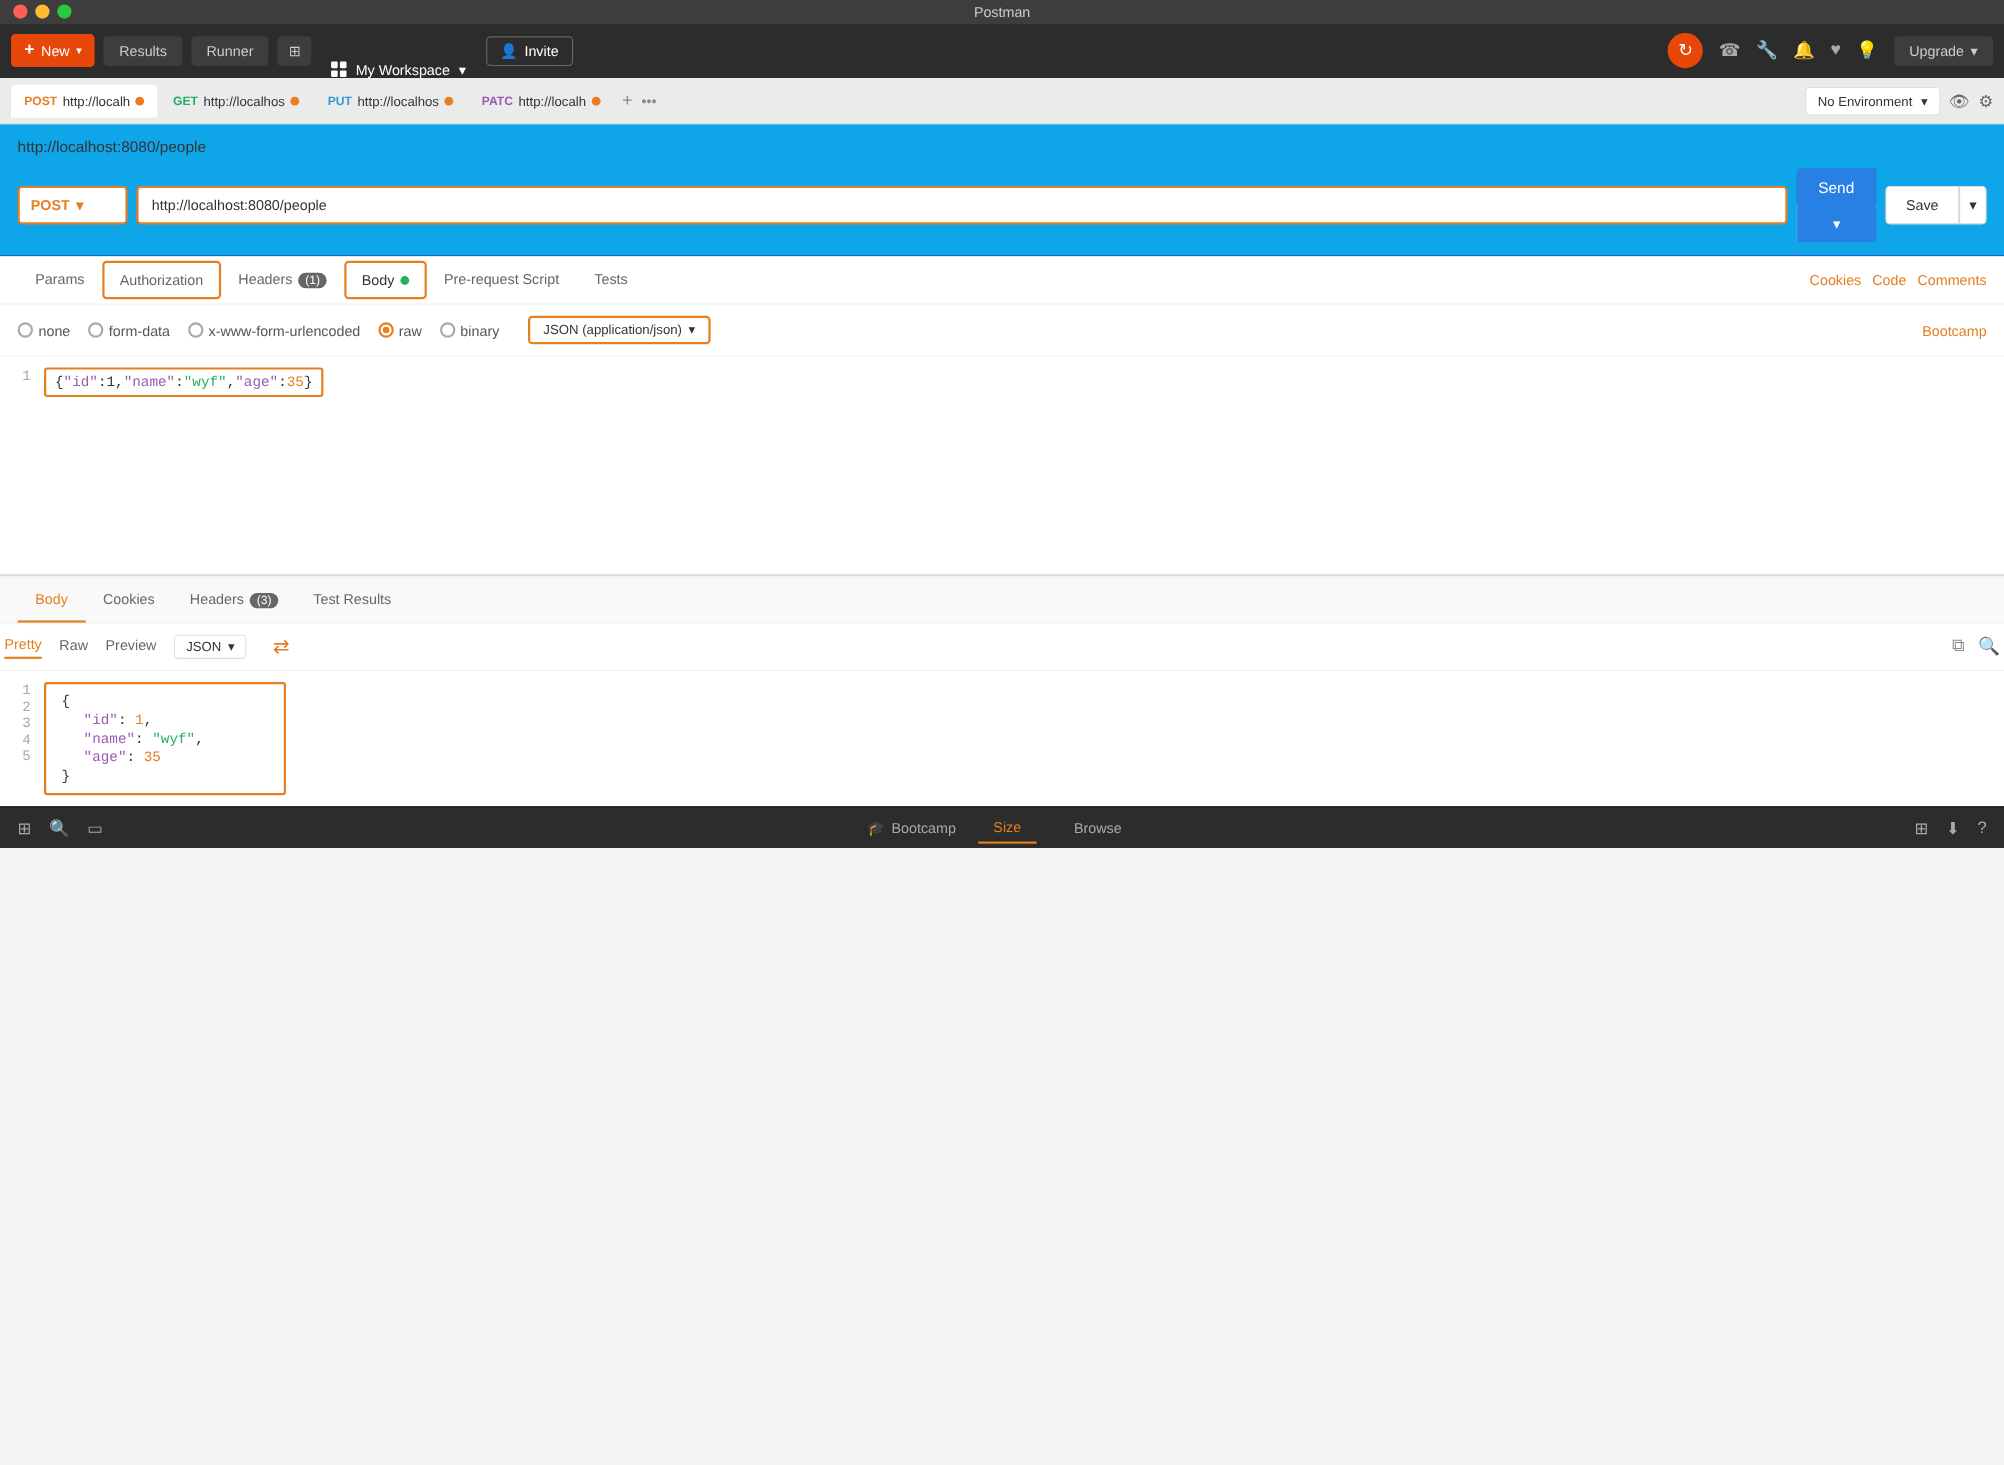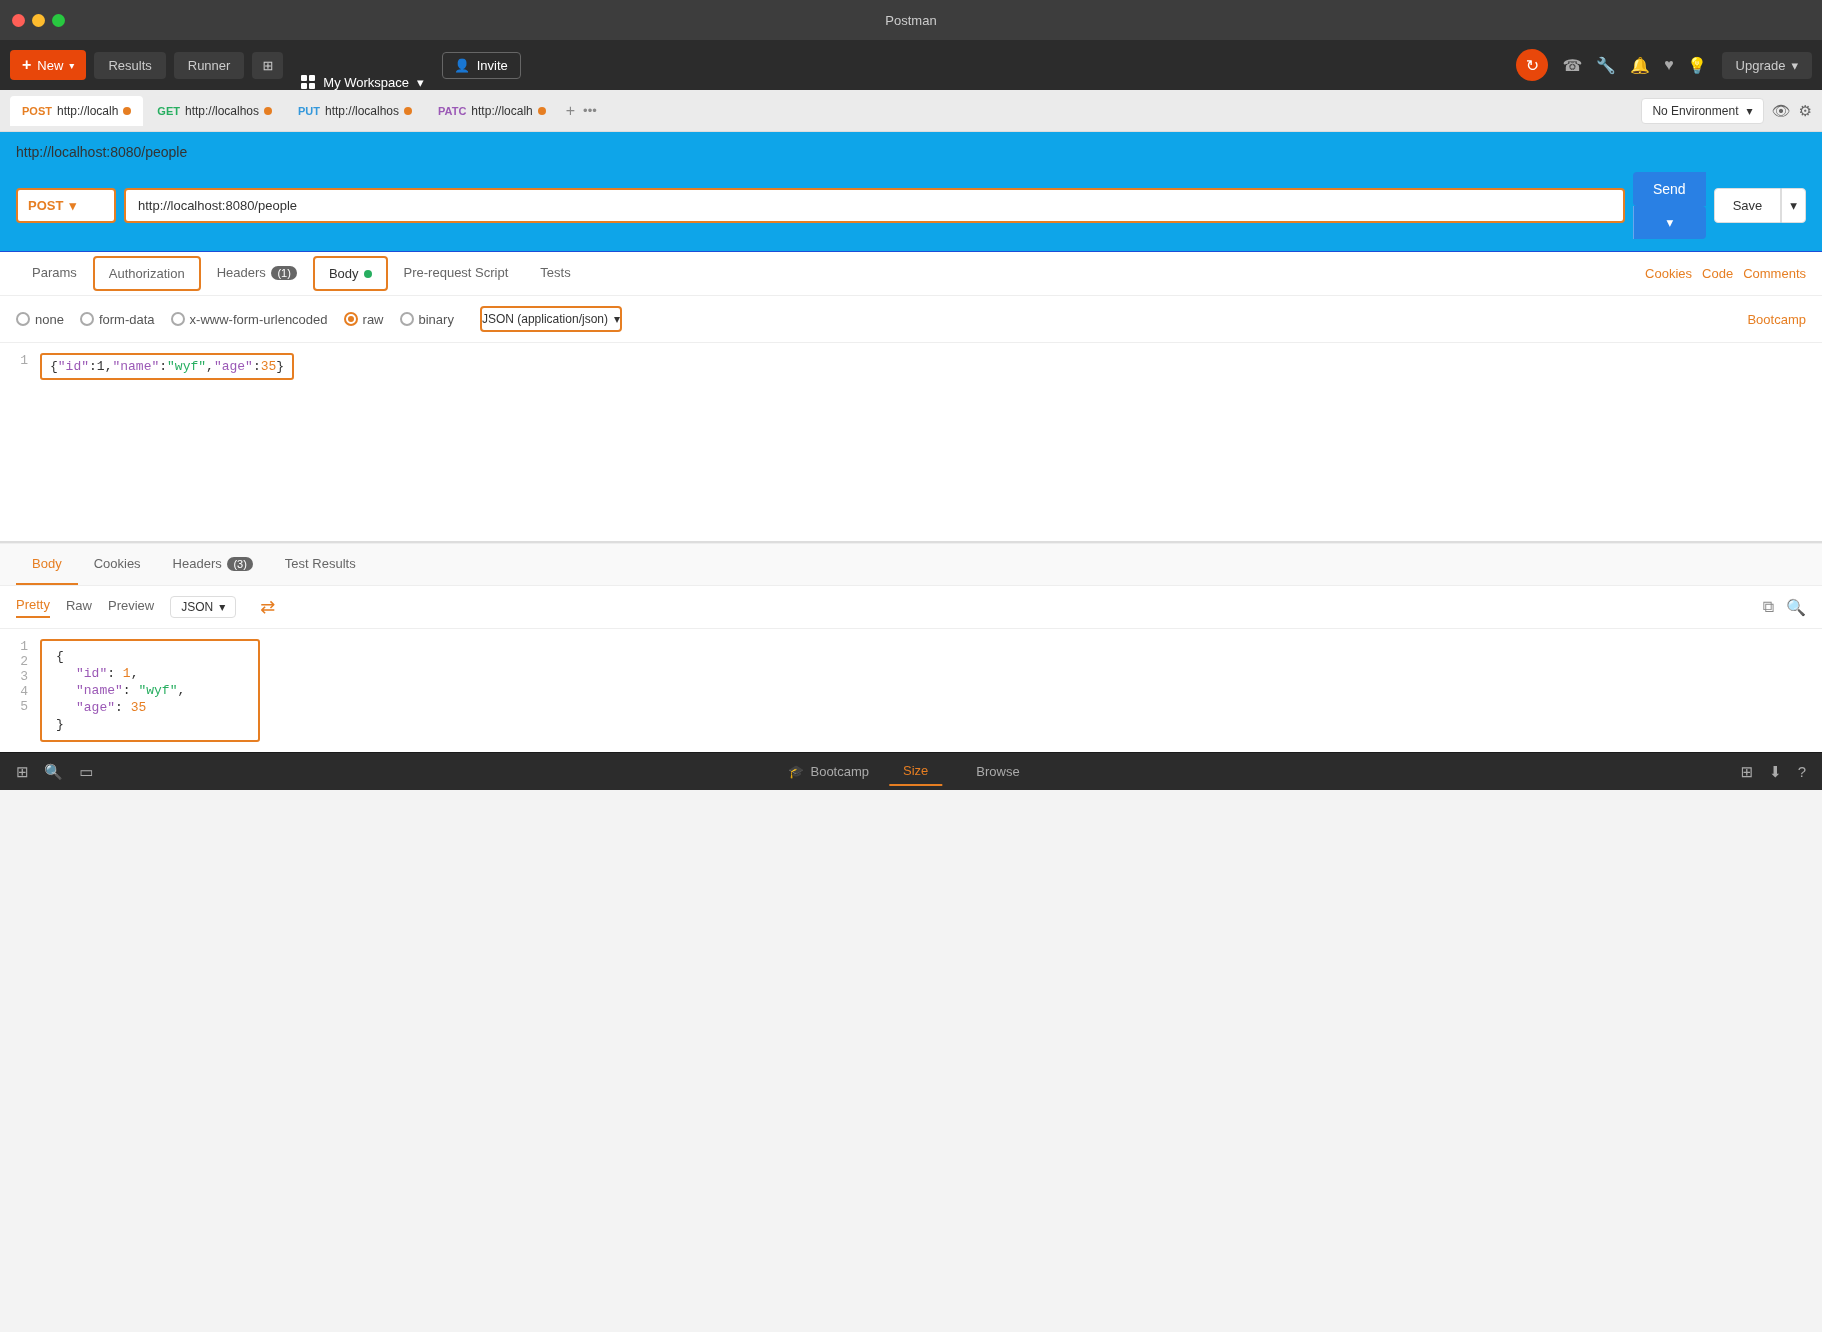--- a/index.html
+++ b/index.html
@@ -1,19 +1,19 @@
 <!DOCTYPE html>
 <html><head>
   <meta charset="utf-8">
   <style>
     * { box-sizing: border-box; margin: 0; padding: 0; }
     body { font-family: -apple-system, BlinkMacSystemFont, 'Segoe UI', sans-serif; background: #f3f3f3; font-size: 13px; color: #333; }
 
     
-    .titlebar { background: #3d3d3d; display: flex; align-items: center; justify-content: center; height: 40px; position: relative; }
+    .titlebar { background: #3d3d3d; display: flex; align-items: center; justify-content: center; height: 21px; position: relative; }
     .titlebar-buttons { position: absolute; left: 12px; display: flex; gap: 7px; align-items: center; }
     .titlebar-btn { width: 13px; height: 13px; border-radius: 50%; border: none; cursor: pointer; }
     .btn-close { background: #ff5f57; }
     .btn-min { background: #febc2e; }
     .btn-max { background: #28c840; }
     .titlebar-title { color: #ccc; font-size: 13px; }
 
     
     .topnav { background: #2c2c2c; display: flex; align-items: center; padding: 0 10px; height: 50px; gap: 8px; }
     .btn-new { background: #e8470a; color: white; border: none; border-radius: 4px; padding: 6px 12px; font-size: 13px; cursor: pointer; display: flex; align-items: center; gap: 6px; font-weight: 500; }
@@ -65,21 +65,21 @@
     .req-tab-right { margin-left: auto; display: flex; gap: 10px; }
     .req-tab-right a { color: #e67e22; font-size: 13px; cursor: pointer; text-decoration: none; }
     .badge { background: #666; color: white; border-radius: 10px; padding: 1px 6px; font-size: 11px; margin-left: 2px; }
 
     
     .body-options { background: white; padding: 10px 16px; display: flex; align-items: center; gap: 16px; border-bottom: 1px solid #eee; }
     .radio-option { display: flex; align-items: center; gap: 5px; font-size: 13px; color: #555; cursor: pointer; }
     .radio-dot { width: 14px; height: 14px; border-radius: 50%; border: 2px solid #aaa; display: flex; align-items: center; justify-content: center; }
     .radio-dot.selected { border-color: #e67e22; }
     .radio-dot.selected::after { content: ''; width: 6px; height: 6px; border-radius: 50%; background: #e67e22; }
-    .format-dropdown { border: 2px solid #e67e22; border-radius: 4px; padding: 4px 0; font-size: 12px; display: flex; align-items: center; gap: 6px; cursor: pointer; margin-left: 10px; }
+    .format-dropdown { border: 2px solid #e67e22; border-radius: 4px; padding: 4px 12px; font-size: 12px; display: flex; align-items: center; gap: 6px; cursor: pointer; margin-left: 10px; }
     .beautify-btn { margin-left: auto; color: #e67e22; font-size: 13px; cursor: pointer; }
 
     
     .code-editor { background: white; padding: 10px 16px 10px 0; min-height: 200px; border-bottom: 2px solid #ddd; display: flex; }
     .line-numbers { color: #aaa; font-size: 13px; font-family: 'Courier New', monospace; padding: 0 12px 0 16px; text-align: right; min-width: 40px; }
     .code-content { font-family: 'Courier New', monospace; font-size: 13px; color: #333; flex: 1; }
     .code-line { border: 2px solid #e67e22; border-radius: 3px; padding: 4px 8px; display: inline-block; }
     .code-key { color: #9b59b6; }
     .code-string { color: #27ae60; }
     .code-number { color: #e67e22; }
@@ -89,21 +89,21 @@
     .resp-tab { padding: 12px 16px; font-size: 13px; color: #666; cursor: pointer; border-bottom: 2px solid transparent; }
     .resp-tab.active { color: #e67e22; border-bottom: 2px solid #e67e22; }
     .resp-status { margin-left: auto; display: flex; align-items: center; gap: 20px; font-size: 13px; }
     .status-box { border: 2px solid #e67e22; border-radius: 4px; padding: 4px 12px; }
     .status-text { color: #27ae60; font-weight: 500; }
     .time-text { color: #27ae60; }
     .size-text { color: #27ae60; }
     .download-btn { border: 1px solid #ddd; background: white; border-radius: 4px; padding: 5px 14px; font-size: 13px; cursor: pointer; color: #333; }
 
     
-    .pretty-tabs { background: white; padding: 10px 16px; display: flex; align-items: center; gap: 16px; border-bottom: 1px solid #eee; }
+    .pretty-tabs { background: white; padding: 10px 4px; display: flex; align-items: center; gap: 16px; border-bottom: 1px solid #eee; }
     .pretty-tab { font-size: 13px; color: #666; cursor: pointer; padding-bottom: 4px; }
     .pretty-tab.active { color: #e67e22; border-bottom: 2px solid #e67e22; }
     .format-select { border: 1px solid #ddd; border-radius: 4px; padding: 3px 10px; font-size: 12px; display: flex; align-items: center; gap: 6px; cursor: pointer; }
     .pretty-icons { margin-left: auto; display: flex; gap: 12px; }
     .pretty-icon { color: #888; font-size: 16px; cursor: pointer; }
 
     
     .resp-body { background: white; padding: 10px 0; }
     .resp-code { display: flex; }
     .resp-line-nums { color: #aaa; font-size: 13px; font-family: 'Courier New', monospace; padding: 0 12px 0 16px; text-align: right; min-width: 40px; }

